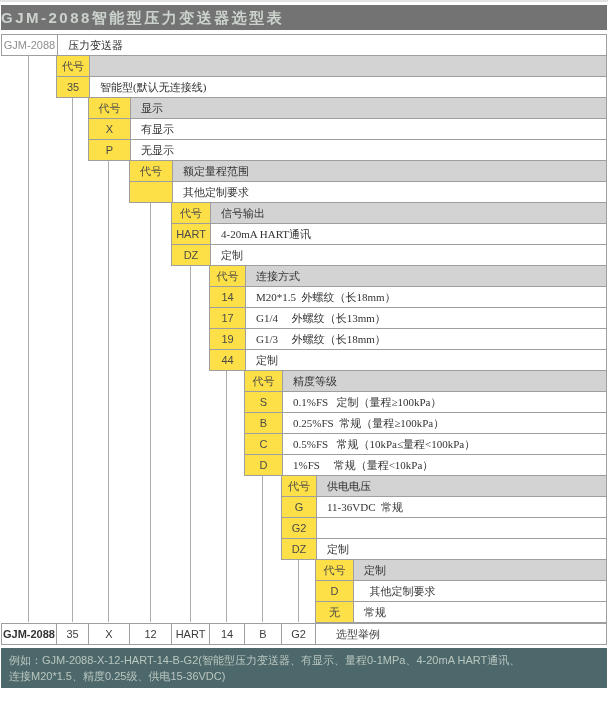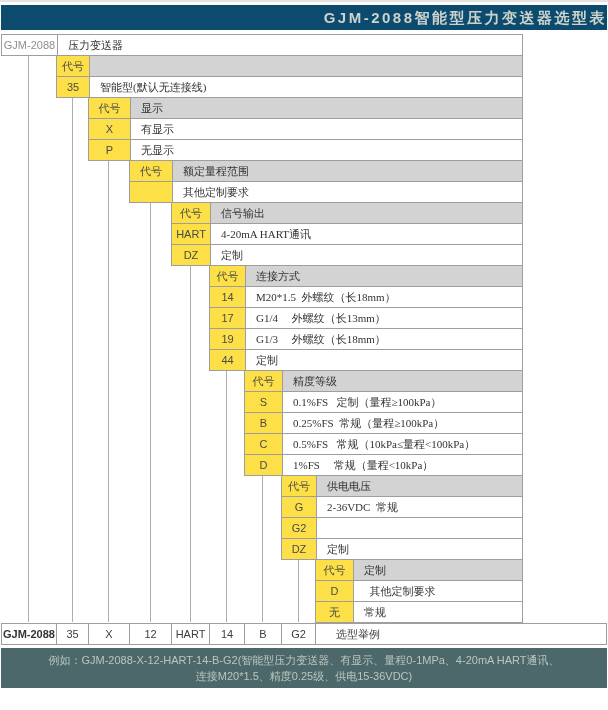--- a/index.html
+++ b/index.html
@@ -6,27 +6,27 @@
   body {
     width:608px; height:710px;
     font-family:"Liberation Sans","DejaVu Sans",sans-serif;
     color:#333; overflow:hidden;
     border-top:2px solid #e3e3e3;
   }
   .page { padding:3px 1px 0 1px; }
 
   
   .title-bar {
-    height:25px; line-height:25px; background:#0c4a6e;
-    text-align:right; color:#ccd3cd; font-size:15px;
+    height:25px; line-height:25px; background:#737373;
+    text-align:left; color:#ccd3cd; font-size:15px;
     letter-spacing:2.5px; font-weight:bold;
   }
 
   
-  .table { position:relative; margin-top:5px; width:522px; height:610px; }
+  .table { position:relative; margin-top:5px; width:606px; height:610px; }
 
   .row {
     display:flex; height:22px; box-sizing:border-box;
     border:1px solid #9e9e9e; background:#ffffff;
     margin-top:-1px; position:relative; z-index:1;
   }
   .row:first-child { margin-top:0; }
   .row.header { background:#d3d3d3; }
 
   .code {
@@ -71,21 +71,21 @@
   .s1{width:32px}.s2{width:41px}.s3{width:42px}.s4{width:38px}
   .s5{width:35px}.s6{width:37px}.s7{width:34px}
   .scell.last {
     flex:1; border-right:none; justify-content:flex-start;
     padding-left:20px;
   }
 
   
   .footer {
     margin-top:4px; background:#4d686b; color:#b9c6bf;
-    font-size:11px; line-height:16px; text-align:center;
+    font-size:11px; line-height:16px; 
     padding:4px 8px;
   }
 </style>
 </head>
 <body>
 
 <div class="page">
 
   <div class="title-bar">GJM-2088智能型压力变送器选型表</div>
 
@@ -189,21 +189,21 @@
       <div class="code">D</div>
       <div class="desc">1%FS     常规（量程&lt;10kPa）</div>
     </div>
 
     <div class="row lv8 header">
       <div class="code">代号</div>
       <div class="desc">供电电压</div>
     </div>
     <div class="row lv8">
       <div class="code">G</div>
-      <div class="desc">2-36VDC  常规</div>
+      <div class="desc">11-36VDC  常规</div>
     </div>
     <div class="row lv8">
       <div class="code">G2</div>
     </div>
     <div class="row lv8">
       <div class="code">DZ</div>
       <div class="desc">定制</div>
     </div>
 
     <div class="row lv9 header">

